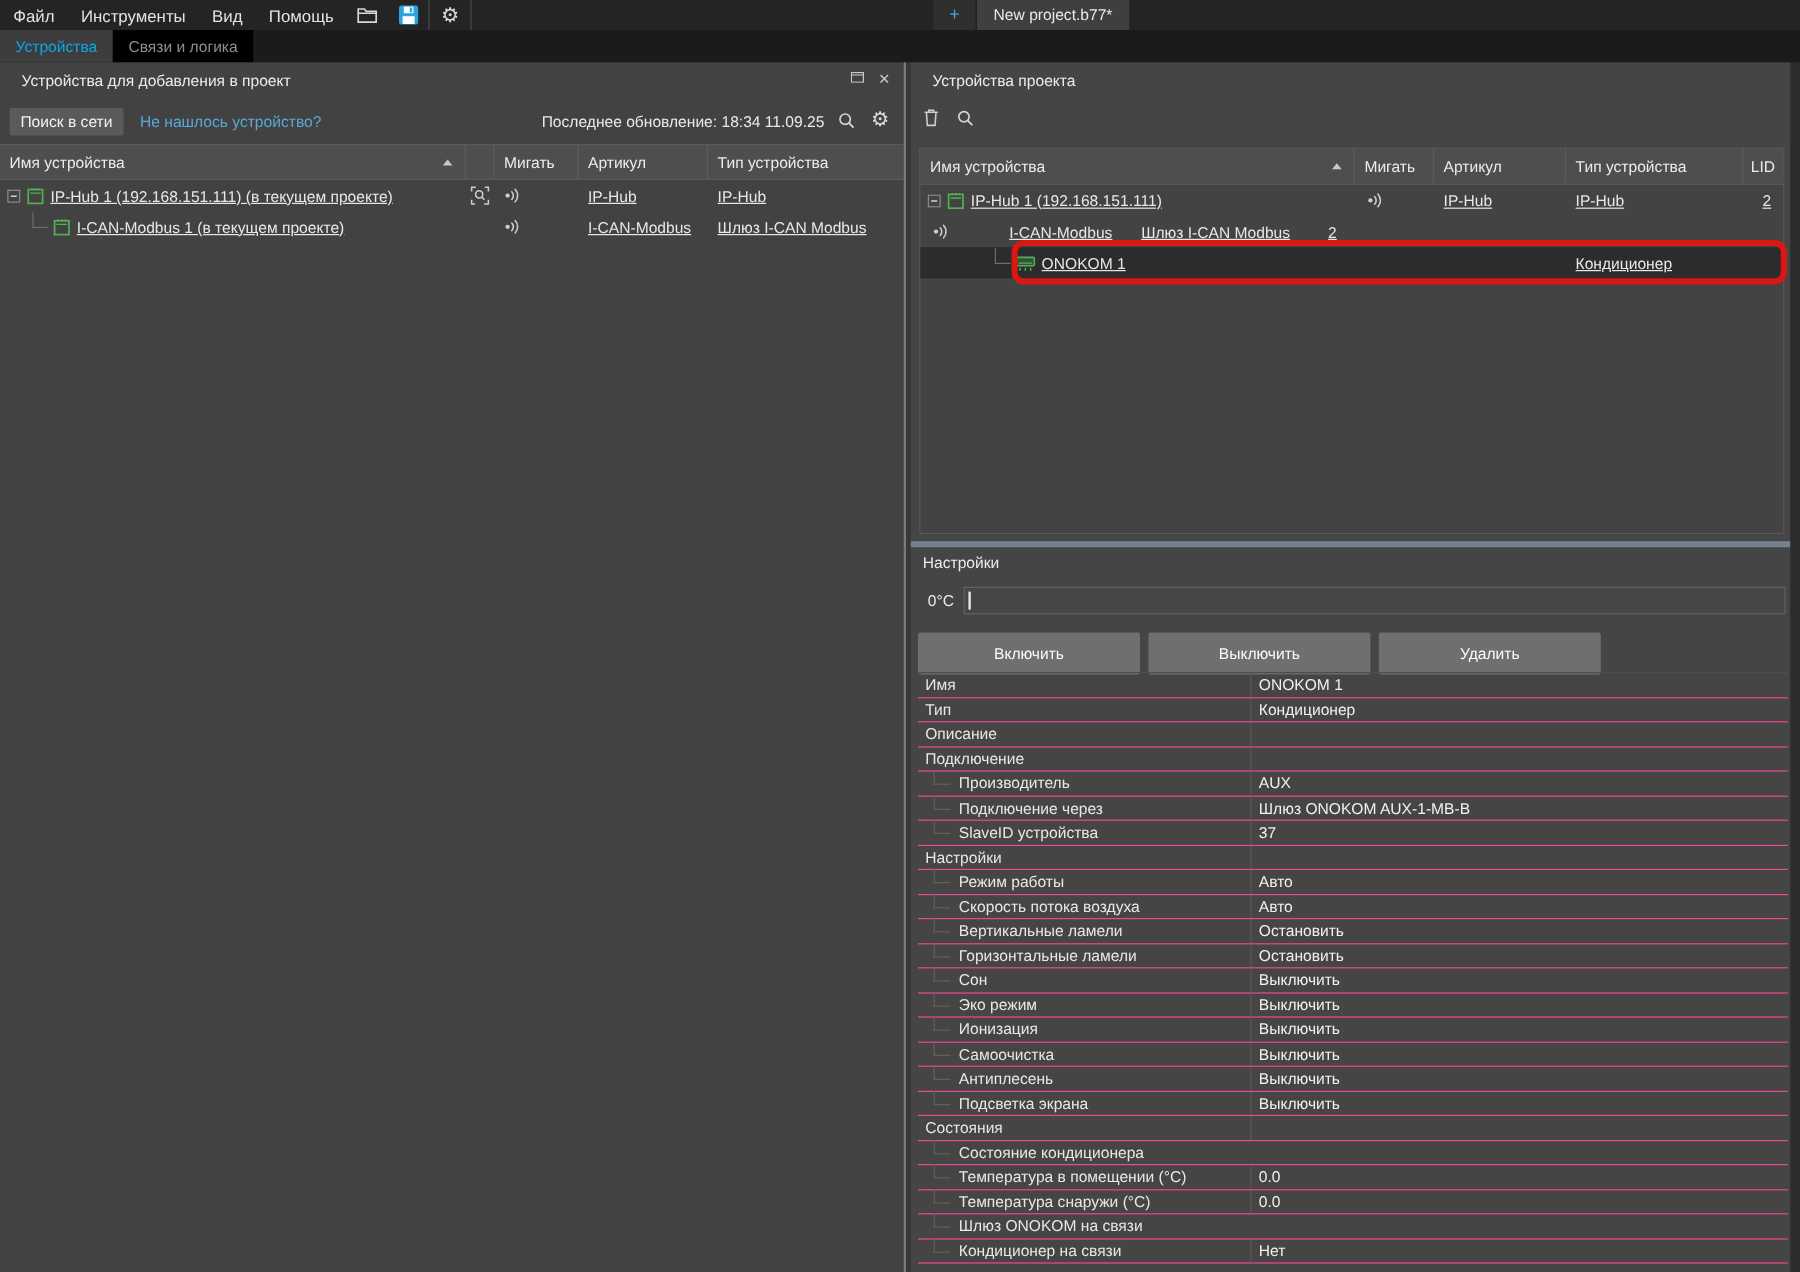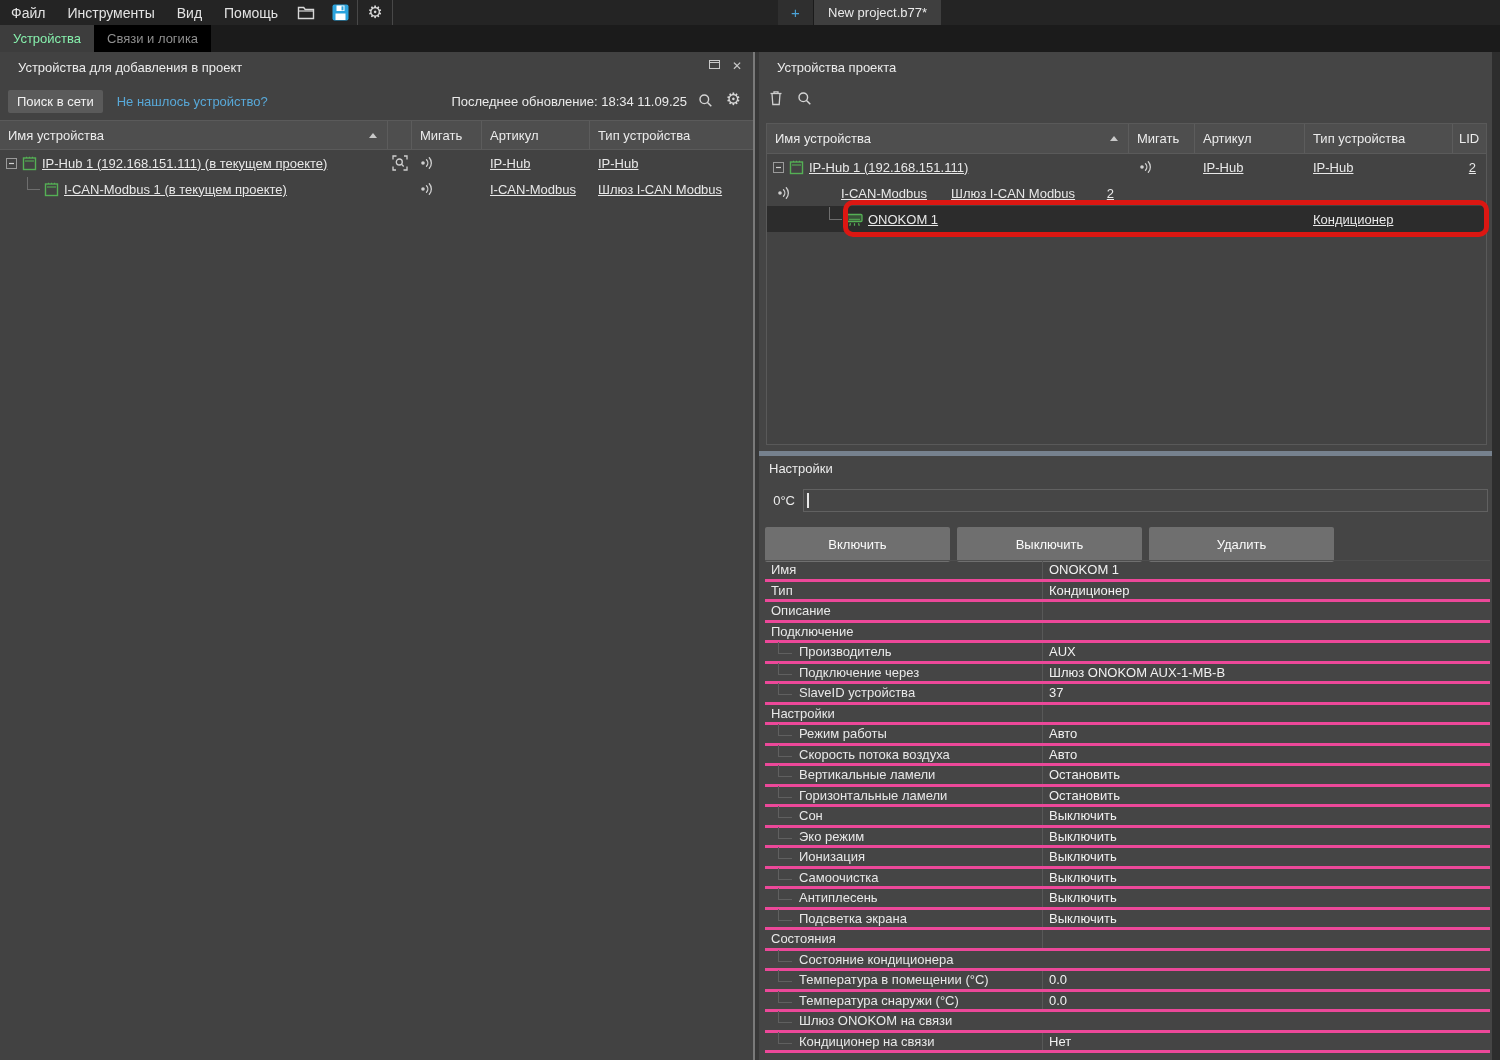--- a/index.html
+++ b/index.html
@@ -19,21 +19,21 @@
   .mb-sep { width:1px; height:25px; background:#484848; }
   .gear-glyph { font-size:17px; color:#d8d8d8; line-height:1; }
   .mb-right { position:absolute; left:778px; top:0; height:25px; display:flex; align-items:stretch; }
   .newtab-btn { width:36px; background:#2f2f2f; color:#4ba3d8; font-size:15px;
     display:flex; align-items:center; justify-content:center; border-right:1px solid #1b1b1b; }
   .proj-tab { background:#3f3f3f; color:#eaeaea; padding:0 14px; display:flex; align-items:center; font-size:13px; }
 
   
   .tabstrip { position:absolute; left:0; top:25px; width:1500px; height:27px; background:#1b1b1b; display:flex; }
   .vtab { padding:0 13px; display:flex; align-items:center; font-size:13px; }
-  .vtab.active { background:#3d3d3d; color:#86efac; }
+  .vtab.active { background:#3d3d3d; color:#0ea5e9; }
   .vtab.inactive { background:#000000; color:#8f8f8f; }
 
   
   .main { position:absolute; left:0; top:52px; width:1500px; height:1008px; }
   .left-panel { position:absolute; left:0; top:0; width:753px; height:1008px; background:#424242; }
   .v-splitter { position:absolute; left:753px; top:0; width:6px; height:1008px; background:#383838;
     border-left:2px solid #7a7a7a; }
   .right-panel { position:absolute; left:759px; top:0; width:733px; height:1008px; background:#454545; }
   .right-edge { position:absolute; left:1492px; top:0; width:8px; height:1008px; background:#2d2d2d; }
 
@@ -81,21 +81,21 @@
   .temp-row { position:absolute; top:437px; left:8px; width:721px; height:23px; display:flex; align-items:center; }
   .temp-label { width:36px; text-align:right; padding-right:8px; font-size:13px; color:#ececec; flex:none; }
   .temp-input { flex:1; height:23px; background:#464646; border:1px solid #616161;
     display:flex; align-items:center; padding-left:3px; }
   .caret { width:2px; height:15px; background:#e8e8e8; }
   .btn-row { position:absolute; top:475px; left:6px; display:flex; gap:7px; }
   .cmd-btn { width:185px; height:35px; background:#6f6f6f; border:none; border-radius:2px;
     color:#fbfbfb; font-size:13px; font-family:inherit; }
 
   .prop-grid { position:absolute; top:508px; left:6px; width:725px; border-top:1px solid #4e4e4e; }
-  .prow { display:flex; height:20.5px; border-bottom:3px solid #ec4899; align-items:stretch; }
+  .prow { display:flex; height:20.5px; border-bottom:1px solid #ec4899; align-items:stretch; }
   .pname { width:277px; display:flex; align-items:center; color:#e8e8e8; font-size:13px;
     padding-left:6px; position:relative; white-space:nowrap; }
   .pval { flex:1; border-left:1px solid #585858; padding-left:6px; display:flex; align-items:center;
     color:#f1f1f1; font-size:13px; white-space:nowrap; }
   .lvl1 .pname { padding-left:34px; }
   .lvl1 .pname::before { content:''; position:absolute; left:13px; top:-1px; width:13px; height:11px;
     border-left:1px solid #606060; border-bottom:1px solid #606060; }
 
   
   .red-box { position:absolute; left:843px; top:200px; width:646px; height:37px;

